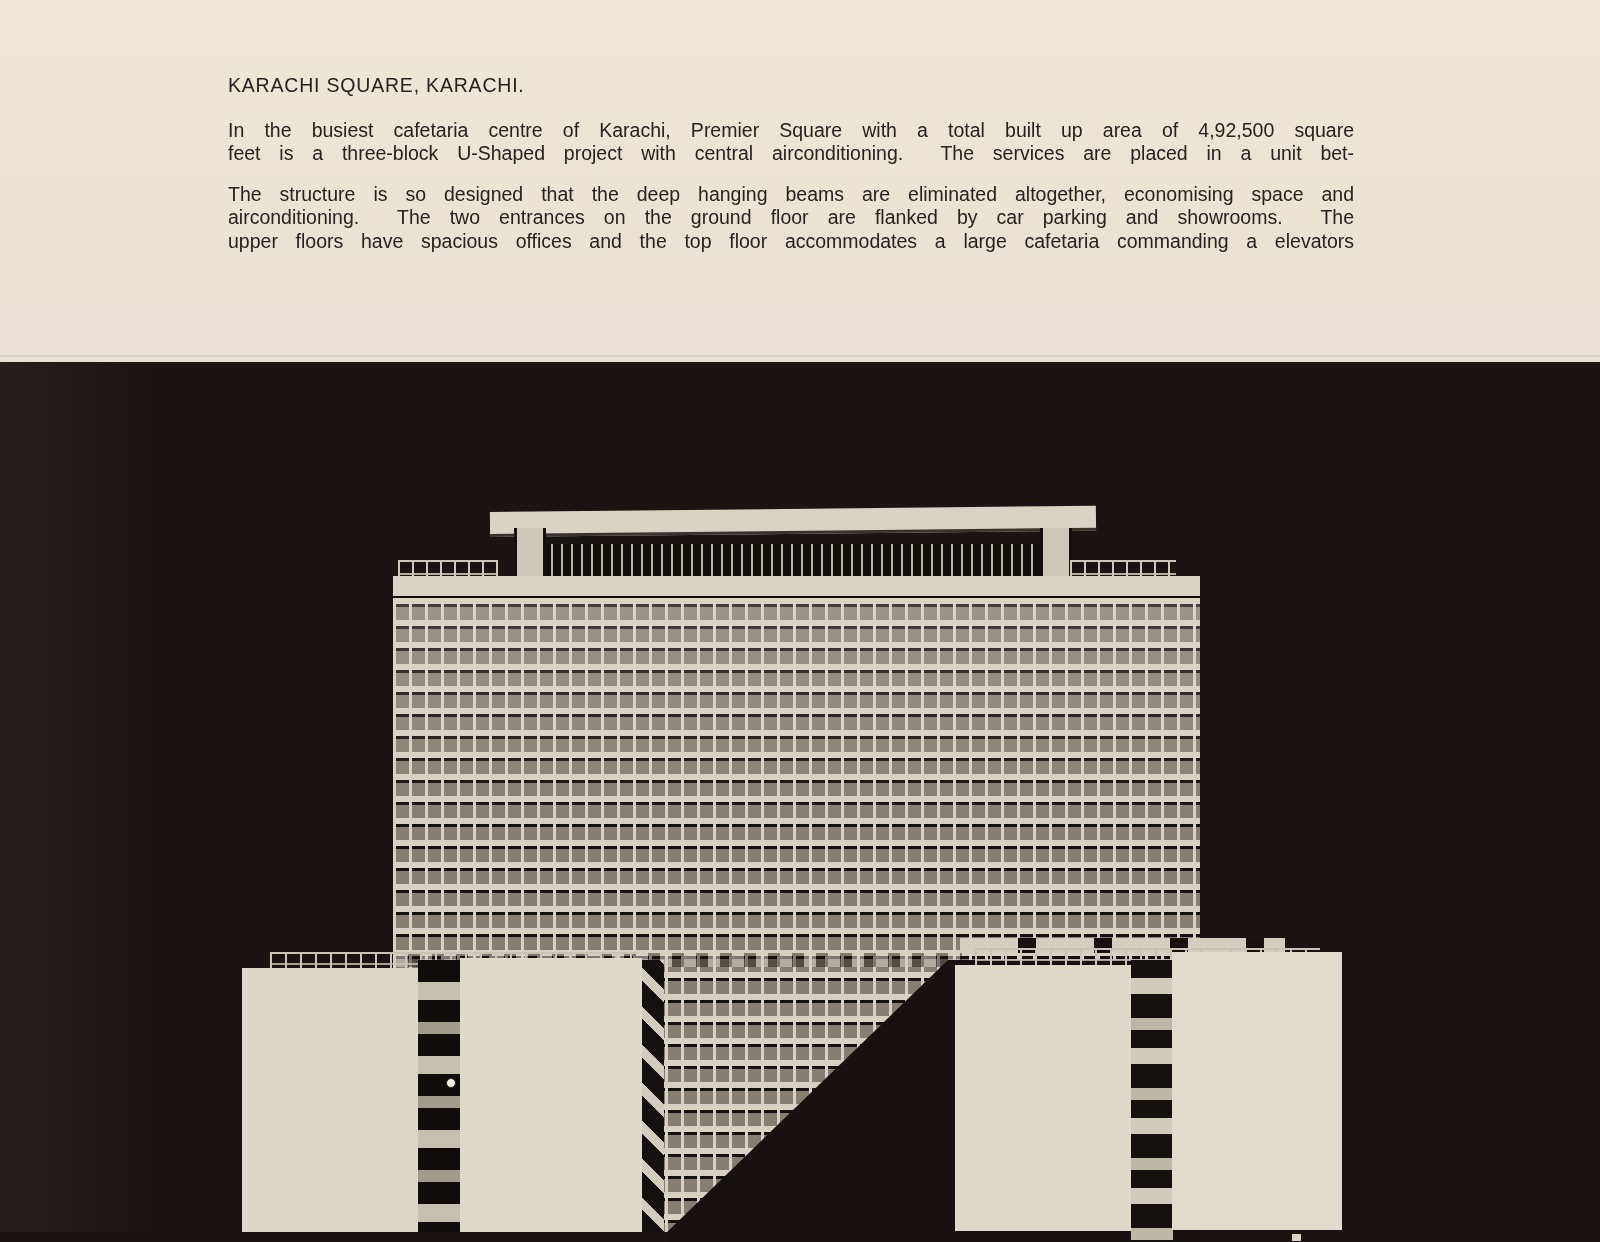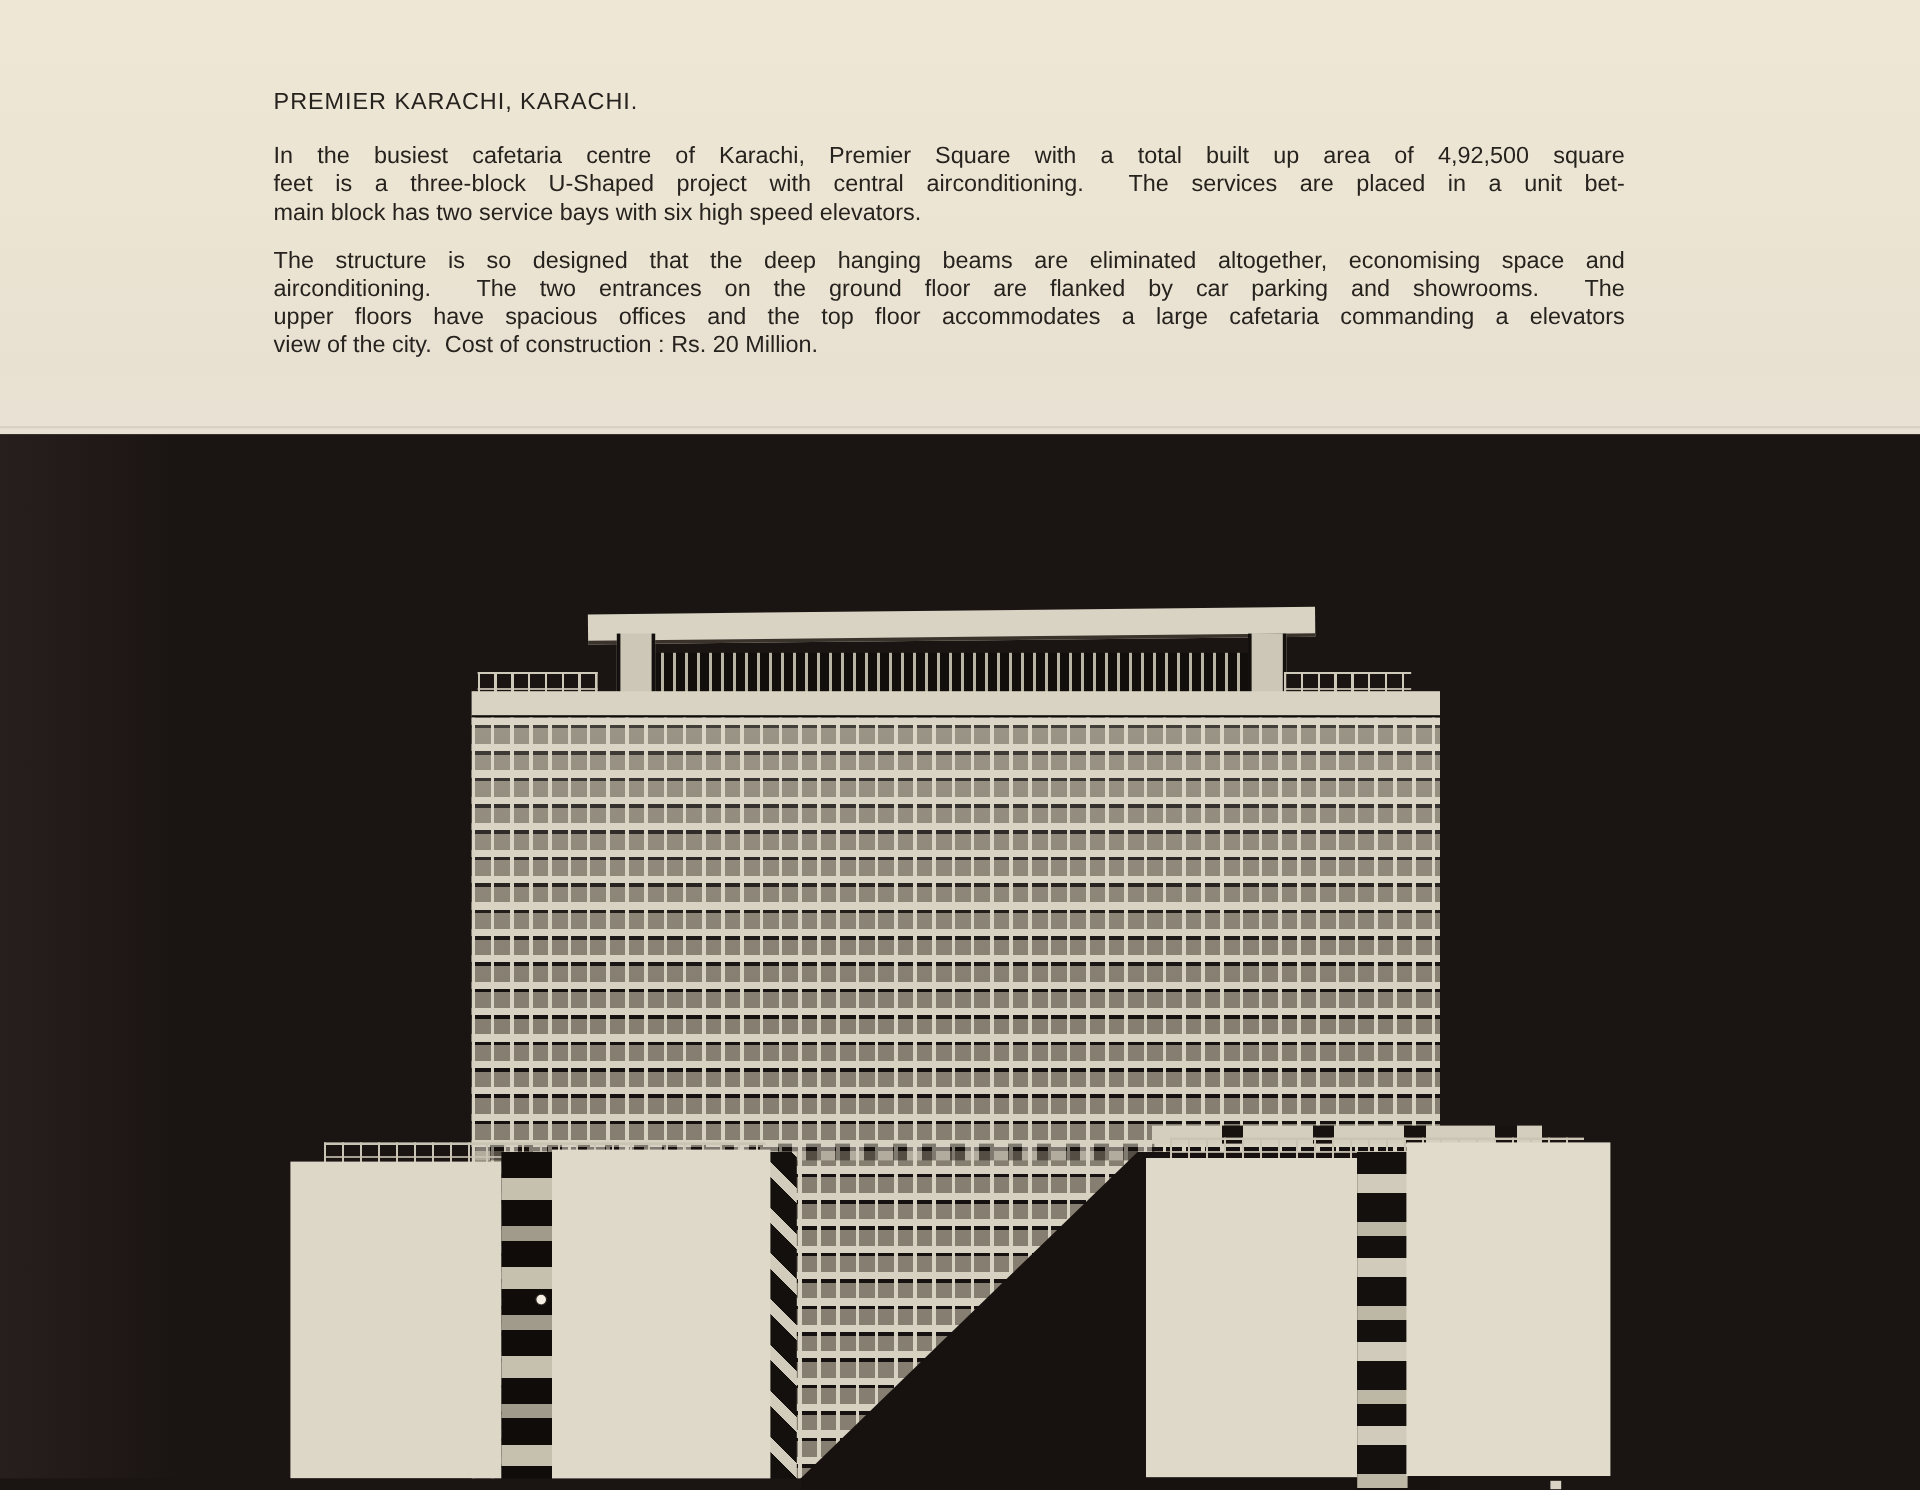--- a/index.html
+++ b/index.html
@@ -125,33 +125,31 @@
   .ground-bar{ left:0; top:870px; width:668px; height:10px; background:#1a1413; }
   .speck{ left:1292px; top:872px; width:9px; height:7px; background:#d8d3c3; }
 </style>
 </head>
 <body>
 
 <div class="page">
 
   <div class="paper">
     <div class="article">
-      <h1 class="title">PREMIER KARACHI, KARACHI.</h1>
+      <h1 class="title">KARACHI SQUARE, KARACHI.</h1>
 
       <div class="para">
         <div class="line">In the busiest cafetaria centre of Karachi, Premier Square with a total built up area of 4,92,500 square</div>
         <div class="line">feet is a three-block U-Shaped project with central airconditioning.&nbsp; The services are placed in a unit bet-</div>
-        <div class="line last">main block has two service bays with six high speed elevators.</div>
       </div>
 
       <div class="para">
         <div class="line">The structure is so designed that the deep hanging beams are eliminated altogether, economising space and</div>
         <div class="line">airconditioning.&nbsp; The two entrances on the ground floor are flanked by car parking and showrooms.&nbsp; The</div>
         <div class="line">upper floors have spacious offices and the top floor accommodates a large cafetaria commanding a elevators</div>
-        <div class="line last">view of the city.&nbsp; Cost of construction : Rs. 20 Million.</div>
       </div>
     </div>
     <div class="fold-line"></div>
   </div>
 
   <div class="photo" title="Black-and-white photograph of the architectural model: a nineteen-storey grid-facade tower with a floating roof slab, flanked by two six-storey white side wings with dark service stair strips, on a black background">
 
     <div class="roof-slab"></div>
     <div class="roof-louvers"></div>
     <div class="pylon left"></div>

